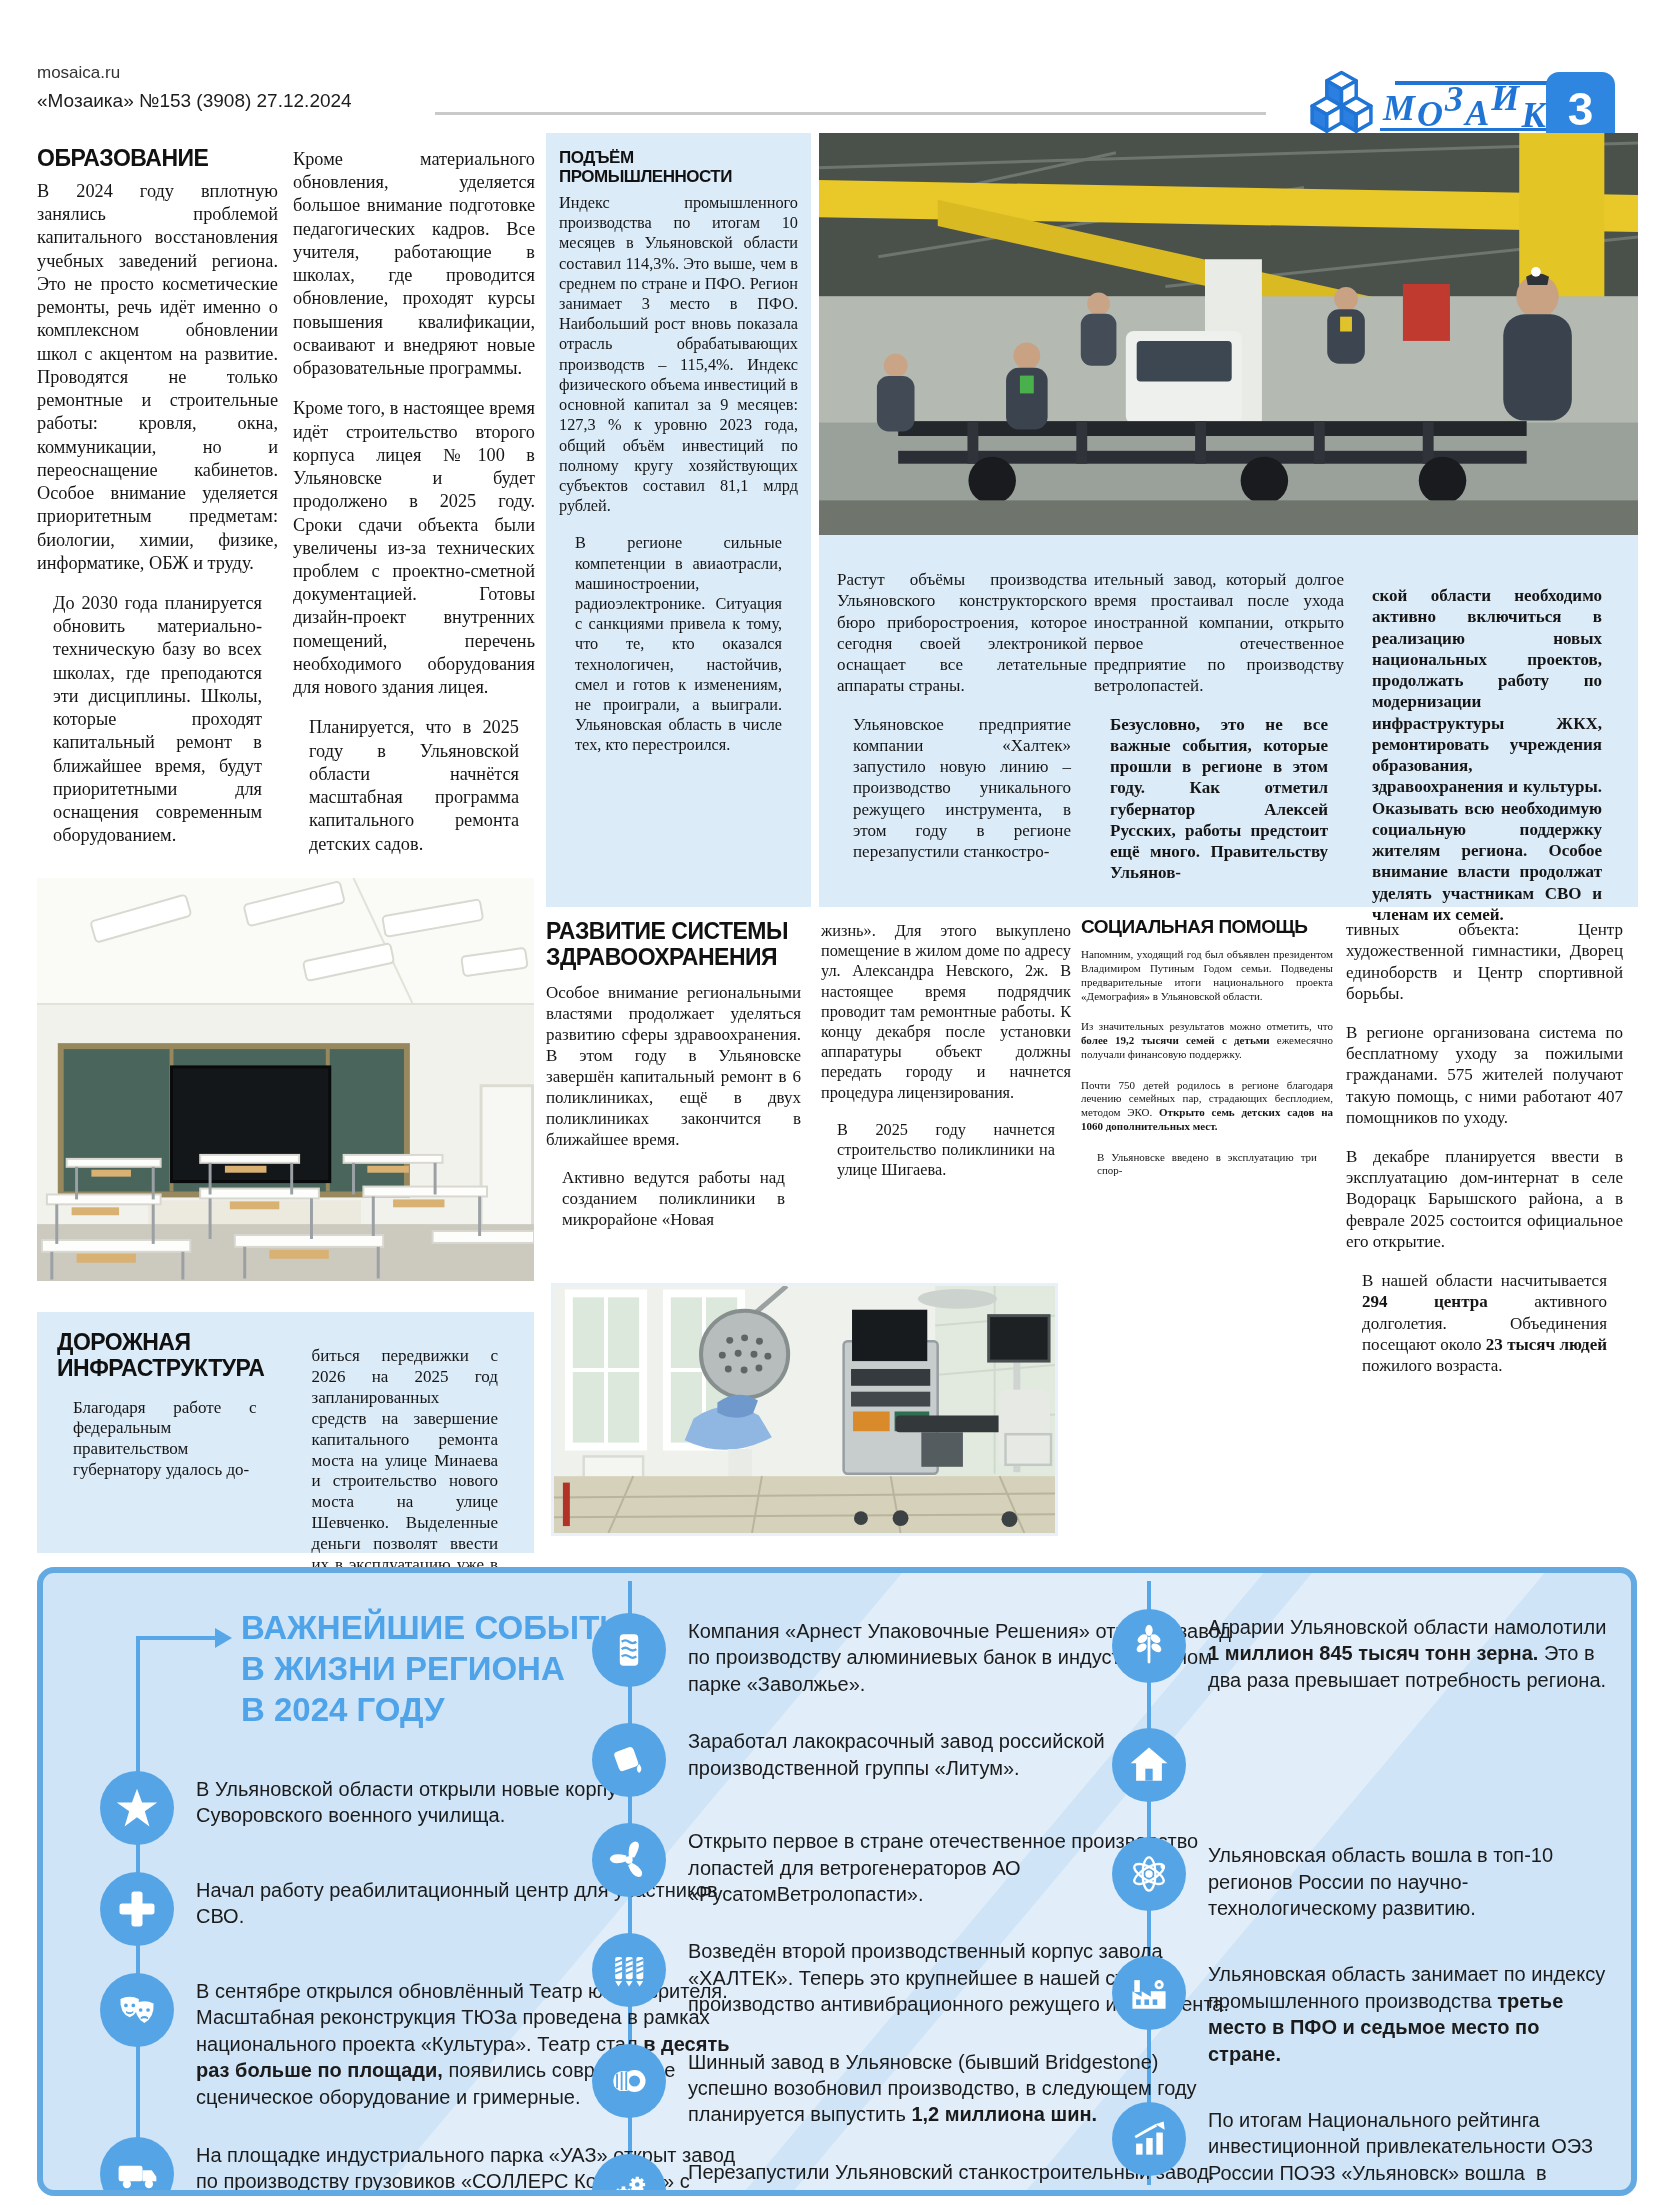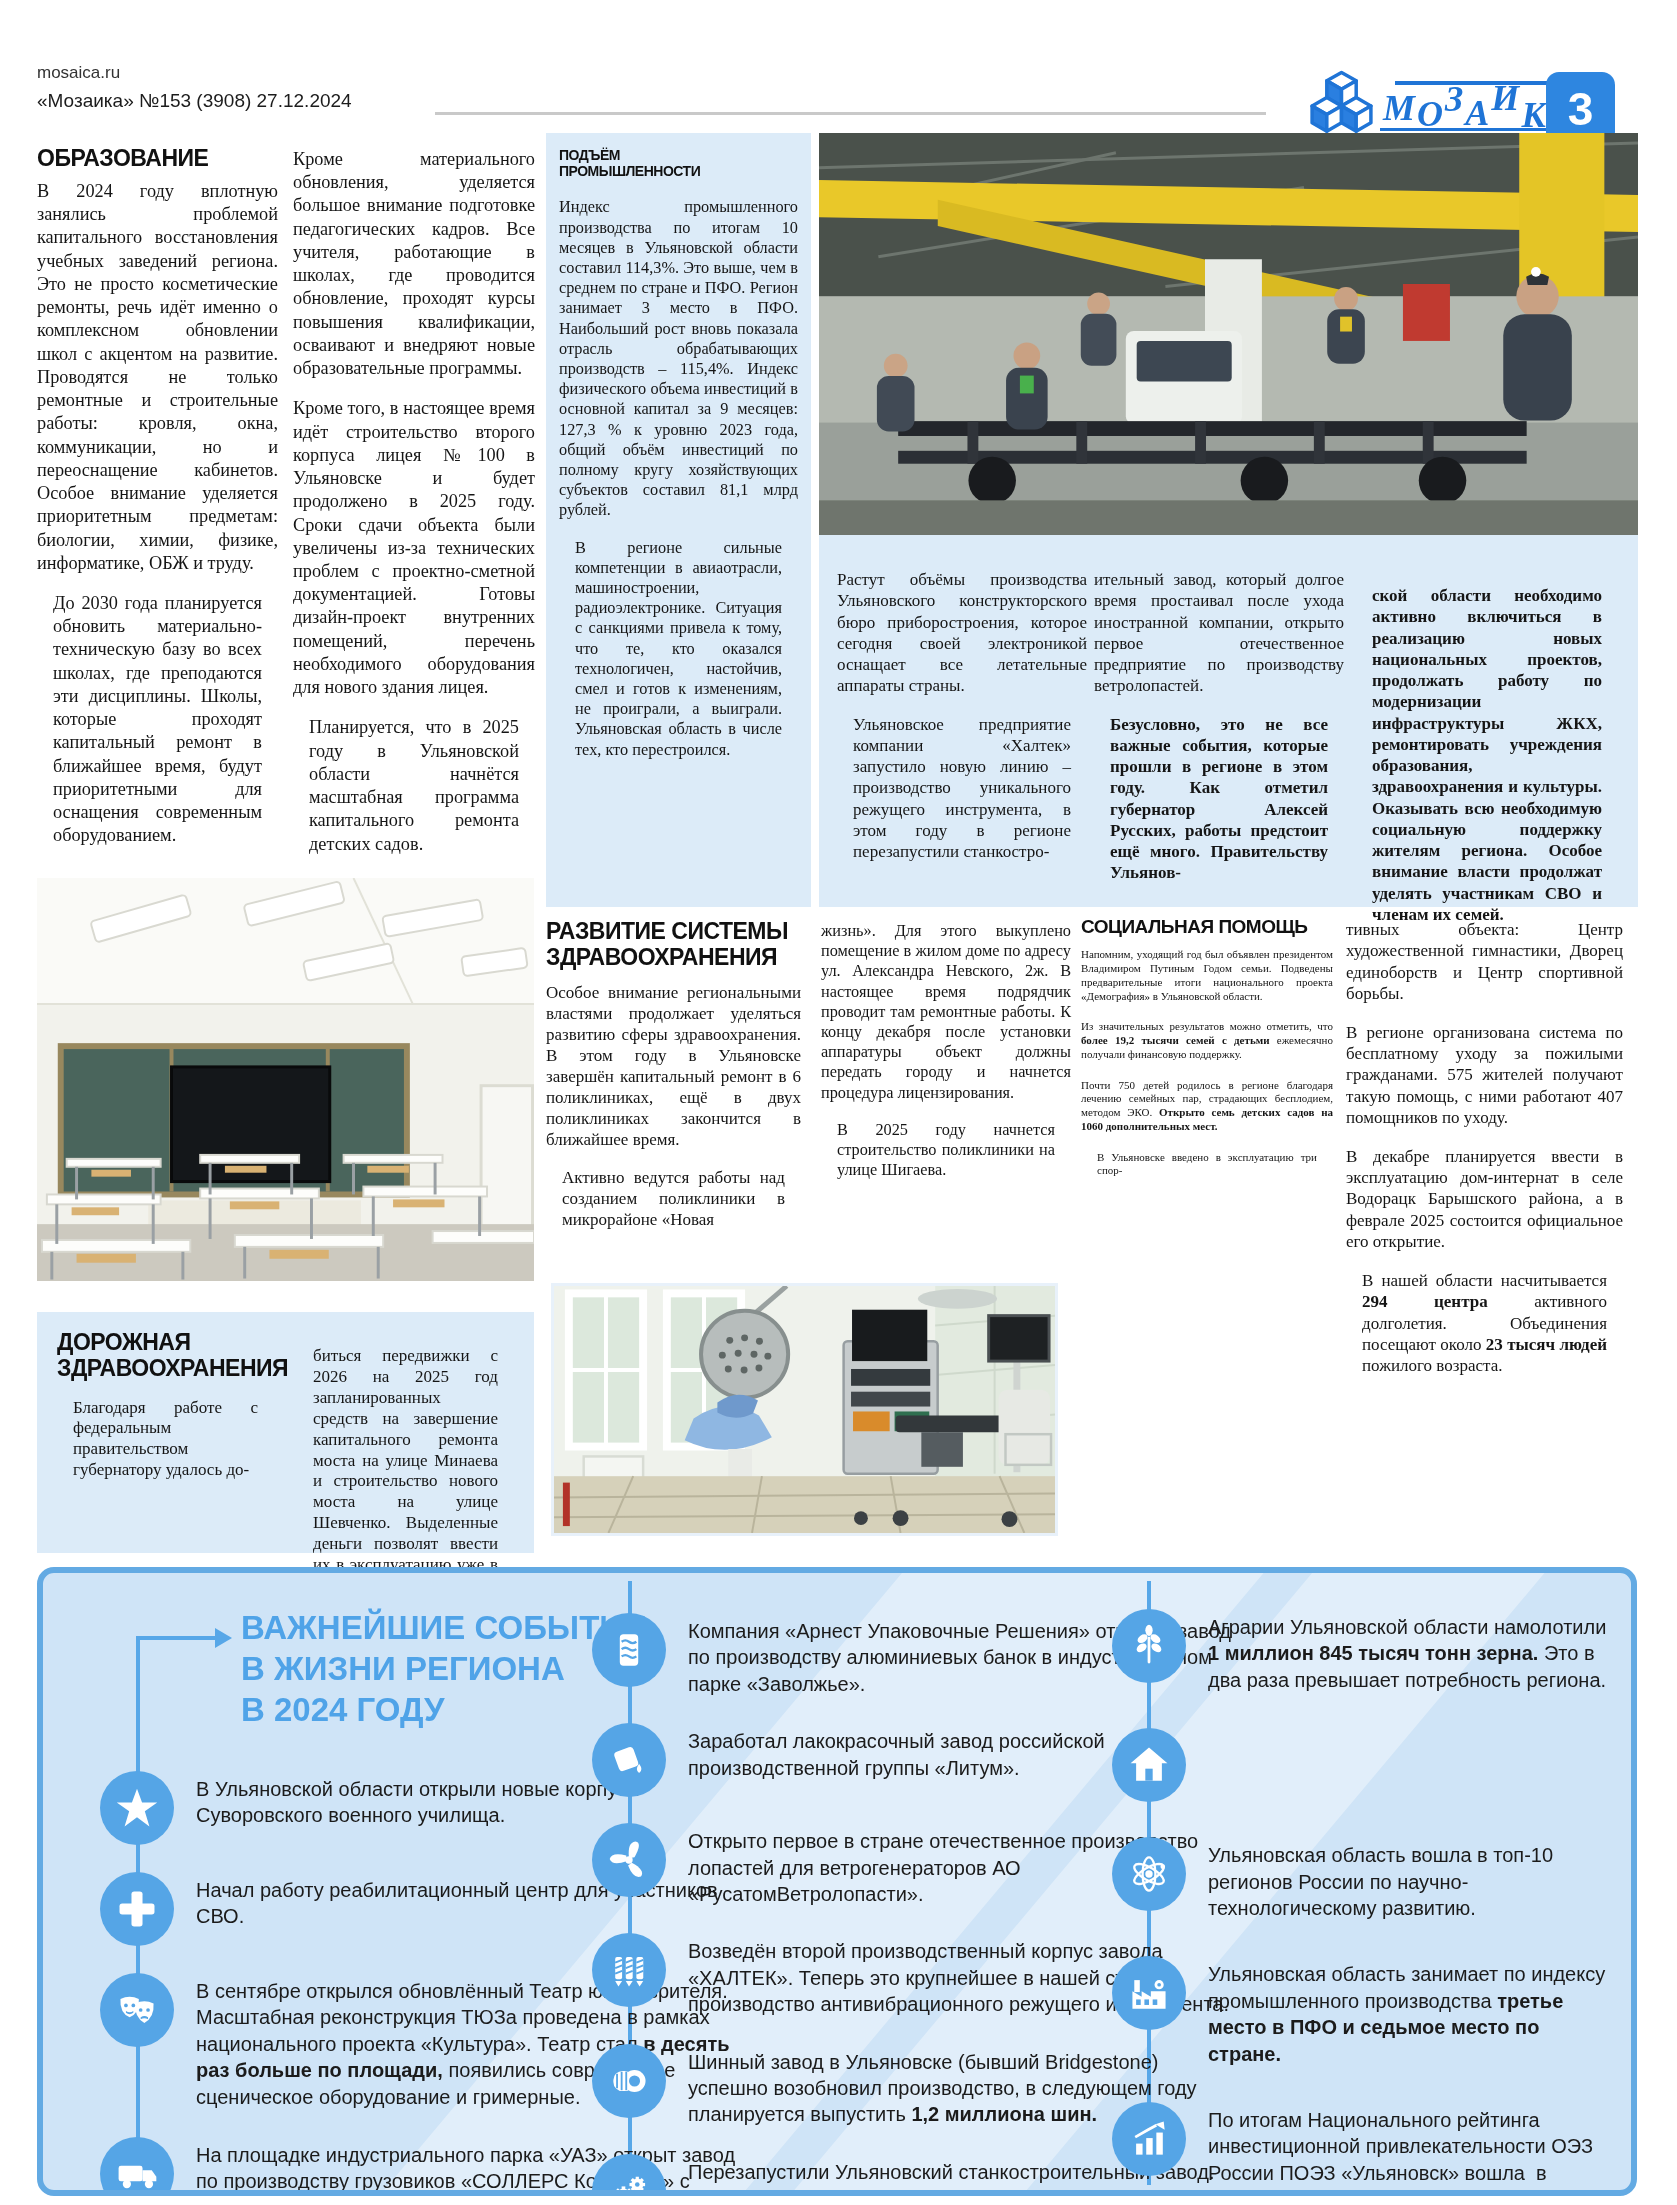--- a/index.html
+++ b/index.html
@@ -80,21 +80,21 @@
   </div>
 <div class="abs col big" style="left:293px;top:148px;width:242px">
     <p><span>Кроме материального обновления, уделяется большое внимание подготовке педагогических кадров. Все учителя, работающие в школах, где проводится обновление, проходят курсы повышения квалификации, осваивают и внедряют новые образовательные программы.</span></p>
     <p><span>Кроме того, в настоящее время идёт строительство второго корпуса лицея №100 в Ульяновске и будет продолжено в 2025 году. Сроки сдачи объекта были увеличены из-за технических проблем с проектно-сметной документацией. Готовы дизайн-проект внутренних помещений, перечень необходимого оборудования для нового здания лицея.</span></p>
     <p><span>Планируется, что в 2025 году в Ульяновской области начнётся масштабная программа капитального ремонта детских садов.</span></p>
   </div>
 
 <div class="abs boxblue" style="left:819px;top:133px;width:819px;height:774px"></div>
 
 <div class="abs boxblue padbox" style="left:546px;top:133px;width:265px;height:774px">
-  <div class="sec-title" style="font-size:14px;margin-bottom:18px">ПОДЪЁМ
+  <div class="sec-title" style="font-size:17px;margin-bottom:7px">ПОДЪЁМ
 ПРОМЫШЛЕННОСТИ</div>
   <div class="col" style="font-size:16.3px;line-height:1.24">
       <p><span>Индекс промышленного производства по итогам 10 месяцев в Ульяновской области составил 114,3%. Это выше, чем в среднем по стране и ПФО. Регион занимает 3 место в ПФО. Наибольший рост вновь показала отрасль обрабатывающих производств – 115,4%. Индекс физического объема инвестиций в основной капитал за 9 месяцев: 127,3 % к уровню 2023 года, общий объём инвестиций по полному кругу хозяйствующих субъектов составил 81,1 млрд рублей.</span></p>
       <p><span>В регионе сильные компетенции в авиаотрасли, машиностроении, радиоэлектронике. Ситуация с санкциями привела к тому, что те, кто оказался технологичен, настойчив, смел и готов к изменениям, не проиграли, а выиграли. Ульяновская область в числе тех, кто перестроился.</span></p>
     </div>
 </div>
 
 <svg class="abs" style="left:819px;top:133px" width="819" height="402" viewBox="0 0 1655 812" preserveAspectRatio="none">
   <rect width="1655" height="812" fill="#9aa09a"></rect>
   <rect width="1655" height="330" fill="#4a514b"></rect>
@@ -325,21 +325,21 @@
     <circle cx="700" cy="470" r="16"></circle>
       <circle cx="920" cy="472" r="16"></circle>
       <circle cx="620" cy="470" r="14"></circle>
   </g>
 </svg>
 
 <div class="abs boxblue" style="left:37px;top:1312px;width:497px;height:241px;padding:18px 20px;box-sizing:border-box">
   <div style="display:flex;gap:23px">
     <div style="width:217px">
       <div class="sec-title" style="font-size:23px;margin-bottom:10px">ДОРОЖНАЯ
-ЗДРАВООХРАНЕНИЯ</div>
+ИНФРАСТРУКТУРА</div>
       <div class="col" style="font-size:17px;line-height:1.23">
           <p><span>Благодаря работе с федеральным правительством губернатору удалось до-</span></p>
         </div>
     </div>
     <div class="col" style="width:220px;font-size:17px;line-height:1.23">
         <p><span>биться передвижки с 2026 на 2025 год запланированных средств на завершение капитального ремонта моста на улице Минаева и строительство нового моста на улице Шевченко. Выделенные деньги позволят ввести их в эксплуатацию уже в следующем году.</span></p>
       </div>
   </div>
 </div>
 

